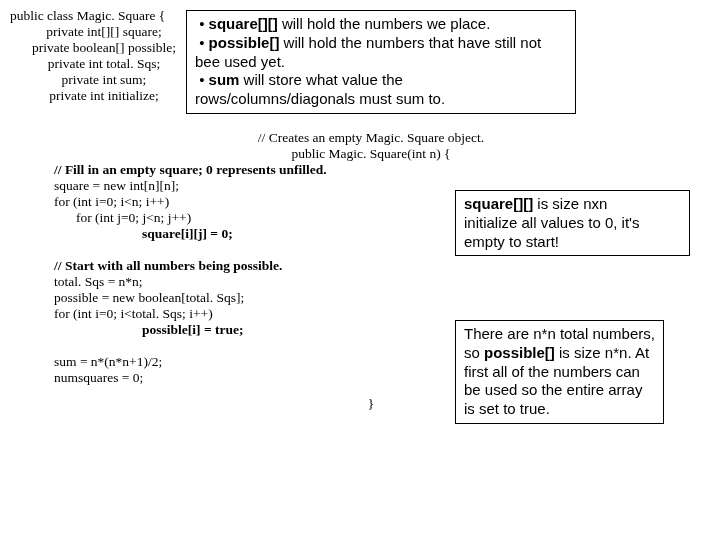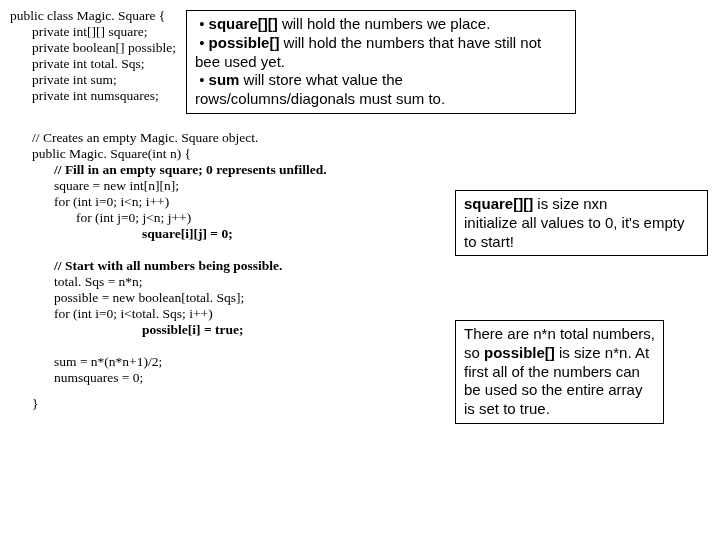--- a/index.html
+++ b/index.html
@@ -18,43 +18,43 @@
   .code-col { flex: 0 0 auto; padding-right: 10px; }
   .box {
     border: 1.5px solid #000;
     padding: 4px 8px;
     font-family: Arial, Helvetica, sans-serif;
     font-size: 15px;
     line-height: 1.25;
     box-sizing: border-box;
   }
   .box1 { width: 390px; margin-top: 2px; }
-  .box2 { width: 253px; position: absolute; left: 455px; top: 190px; }
+  .box2 { width: 235px; position: absolute; left: 455px; top: 190px; }
   .box3 { width: 209px; position: absolute; left: 455px; top: 320px; }
-  .ind1 { padding-left: 22px; }
+  .ind1 { padding-left: 22px; text-align: center; }
   .ind2 { padding-left: 44px; }
   .ind3 { padding-left: 66px; }
   .ind4 { padding-left: 132px; font-weight: bold; }
   .gap { height: 10px; }
   .biggap { height: 16px; }
   .line { white-space: nowrap; }
   b { font-weight: bold; }
   .arialb { font-weight: bold; }
 </style>
 </head>
 <body>
 
 <div class="top-row">
   <div class="code-col">
     <div class="line">public class Magic. Square {</div>
     <div class="line ind1">private int[][] square;</div>
     <div class="line ind1">private boolean[] possible;</div>
     <div class="line ind1">private int total. Sqs;</div>
     <div class="line ind1">private int sum;</div>
-    <div class="line ind1">private int numsquares;</div>
+    <div class="line ind1">private int initialize;</div>
   </div>
   <div class="box box1">
     <div>&nbsp;•&nbsp;<b class="arialb">square[][]</b><span> will hold the numbers we place.</span></div>
     <div>&nbsp;•&nbsp;<b class="arialb">possible[]</b><span> will hold the numbers that have still not bee used yet.</span></div>
     <div>&nbsp;•&nbsp;<b class="arialb">sum</b><span> will store what value the rows/columns/diagonals must sum to.</span></div>
   </div>
 </div>
 
 <div class="biggap"></div>
 

